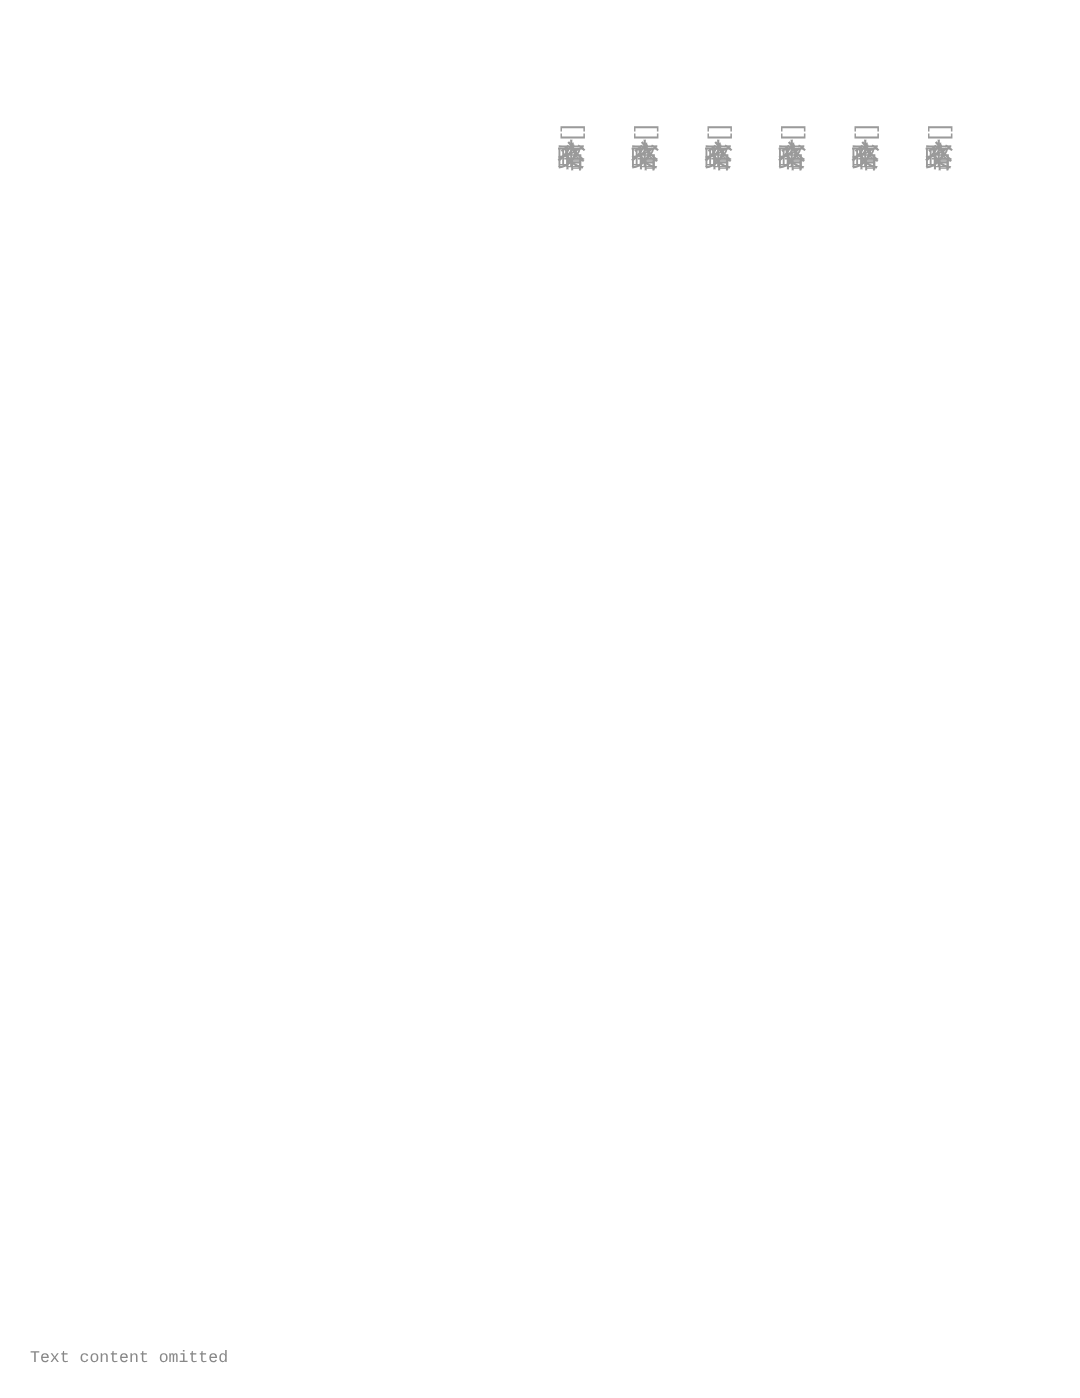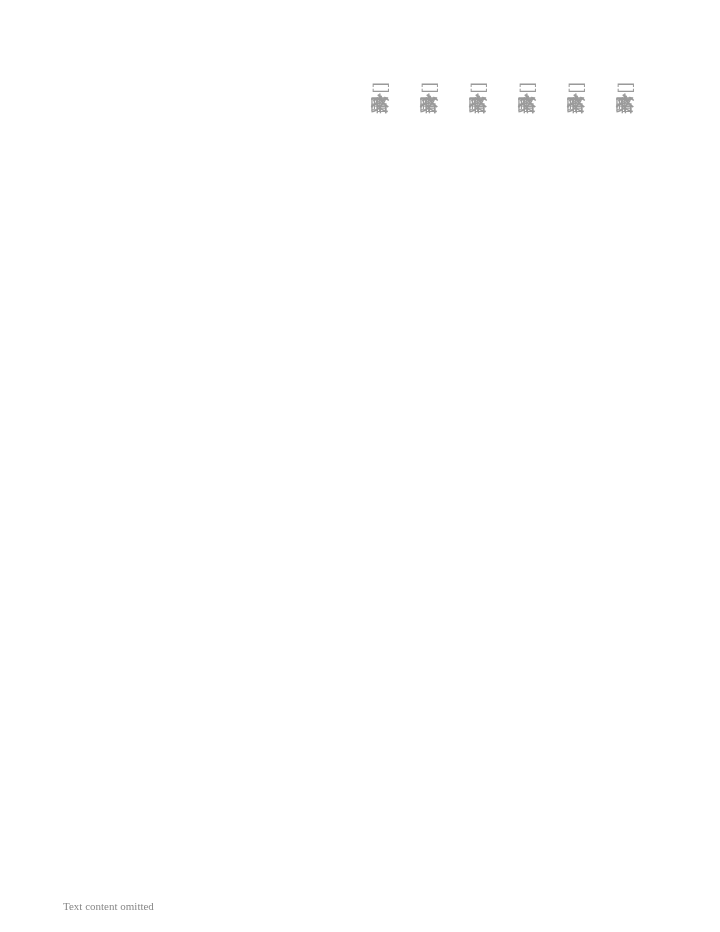--- a/index.html
+++ b/index.html
@@ -38,24 +38,23 @@
       padding: 0;
       color: #9a9a9a;
     }
     .para.gap-before {
       margin-right: 24px;
     }
     .notice {
       position: absolute;
       left: 20px;
       bottom: 20px;
-      font-family: Liberation Serif, serif;
+      font-family: Liberation Mono, monospace;
       font-size: 11px;
       color: #888888;
-      margin-left: 43px;
     }
   </style>
 </head>
 <body>
 
 <div class="page">
   <div class="text-block">
     <p class="para">［本文省略］</p>
     <p class="para gap-before">［本文省略］</p>
     <p class="para gap-before">［本文省略］</p>

